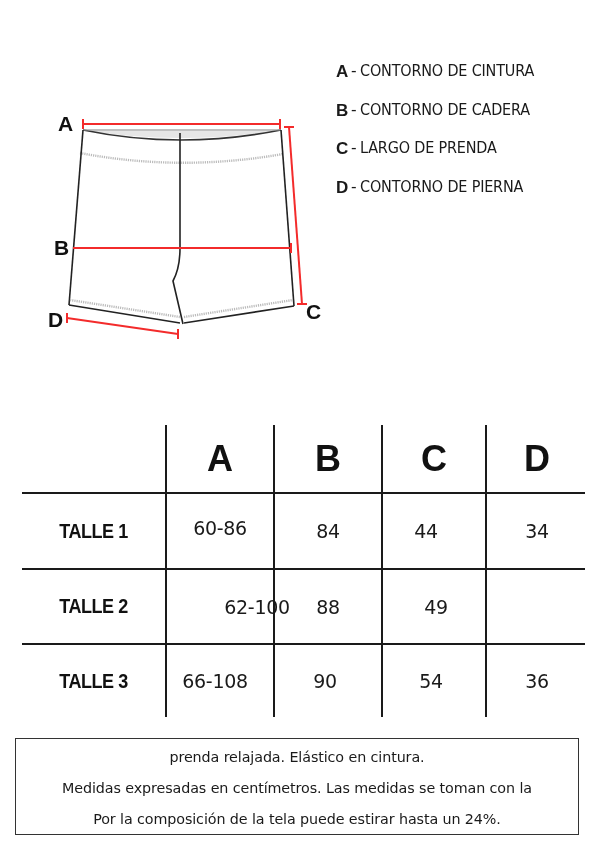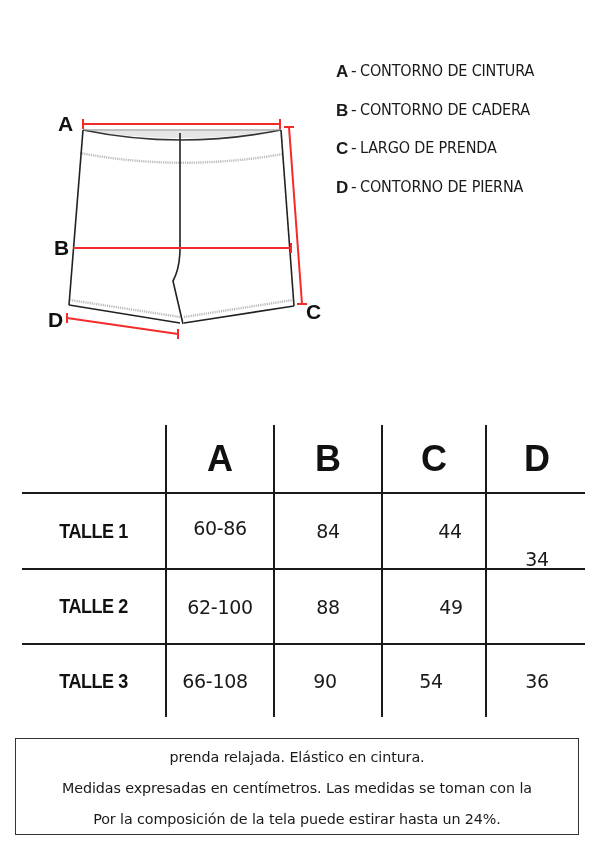--- a/index.html
+++ b/index.html
@@ -225,27 +225,27 @@
   <div class="grid-line v-line" style="left:485px;"></div>
 
   <div class="cell col-header" style="left:167px; top:425px; width:106px; height:67px;">A</div>
   <div class="cell col-header" style="left:275px; top:425px; width:106px; height:67px;">B</div>
   <div class="cell col-header" style="left:383px; top:425px; width:102px; height:67px;">C</div>
   <div class="cell col-header" style="left:487px; top:425px; width:100px; height:67px;">D</div>
 
   <div class="cell row-label" style="left:22px; top:494px; width:143px; height:74px;">TALLE 1</div>
   <div class="cell value" style="left:167px; top:494px; width:106px; height:68px;">60-86</div>
   <div class="cell value" style="left:275px; top:494px; width:106px; height:74px;">84</div>
-  <div class="cell value" style="left:399px; top:494px; width:102px; height:74px;">44</div>
-  <div class="cell value" style="left:487px; top:494px; width:100px; height:74px;margin-top:28px;">34</div>
+  <div class="cell value" style="left:375px; top:494px; width:102px; height:74px;">44</div>
+  <div class="cell value" style="left:487px; top:494px; width:100px; height:74px;">34</div>
 
   <div class="cell row-label" style="left:22px; top:570px; width:143px; height:73px;">TALLE 2</div>
-  <div class="cell value" style="left:167px; top:570px; width:106px; height:73px;">62-100</div>
+  <div class="cell value" style="left:167px; top:570px; width:106px; height:73px;padding-left:37px;">62-100</div>
   <div class="cell value" style="left:275px; top:570px; width:106px; height:73px;">88</div>
-  <div class="cell value" style="left:400px; top:570px; width:102px; height:73px;">49</div>
+  <div class="cell value" style="left:385px; top:570px; width:102px; height:73px;">49</div>
 
   <div class="cell row-label" style="left:22px; top:645px; width:143px; height:72px;">TALLE 3</div>
   <div class="cell value" style="left:167px; top:645px; width:96px; height:72px;">66-108</div>
   <div class="cell value" style="left:275px; top:645px; width:100px; height:72px;">90</div>
   <div class="cell value" style="left:383px; top:645px; width:96px; height:72px;">54</div>
   <div class="cell value" style="left:487px; top:645px; width:100px; height:72px;">36</div>
 </div>
 
 <div class="note-box">
   <span class="note-line">prenda relajada. Elástico en cintura.</span>

